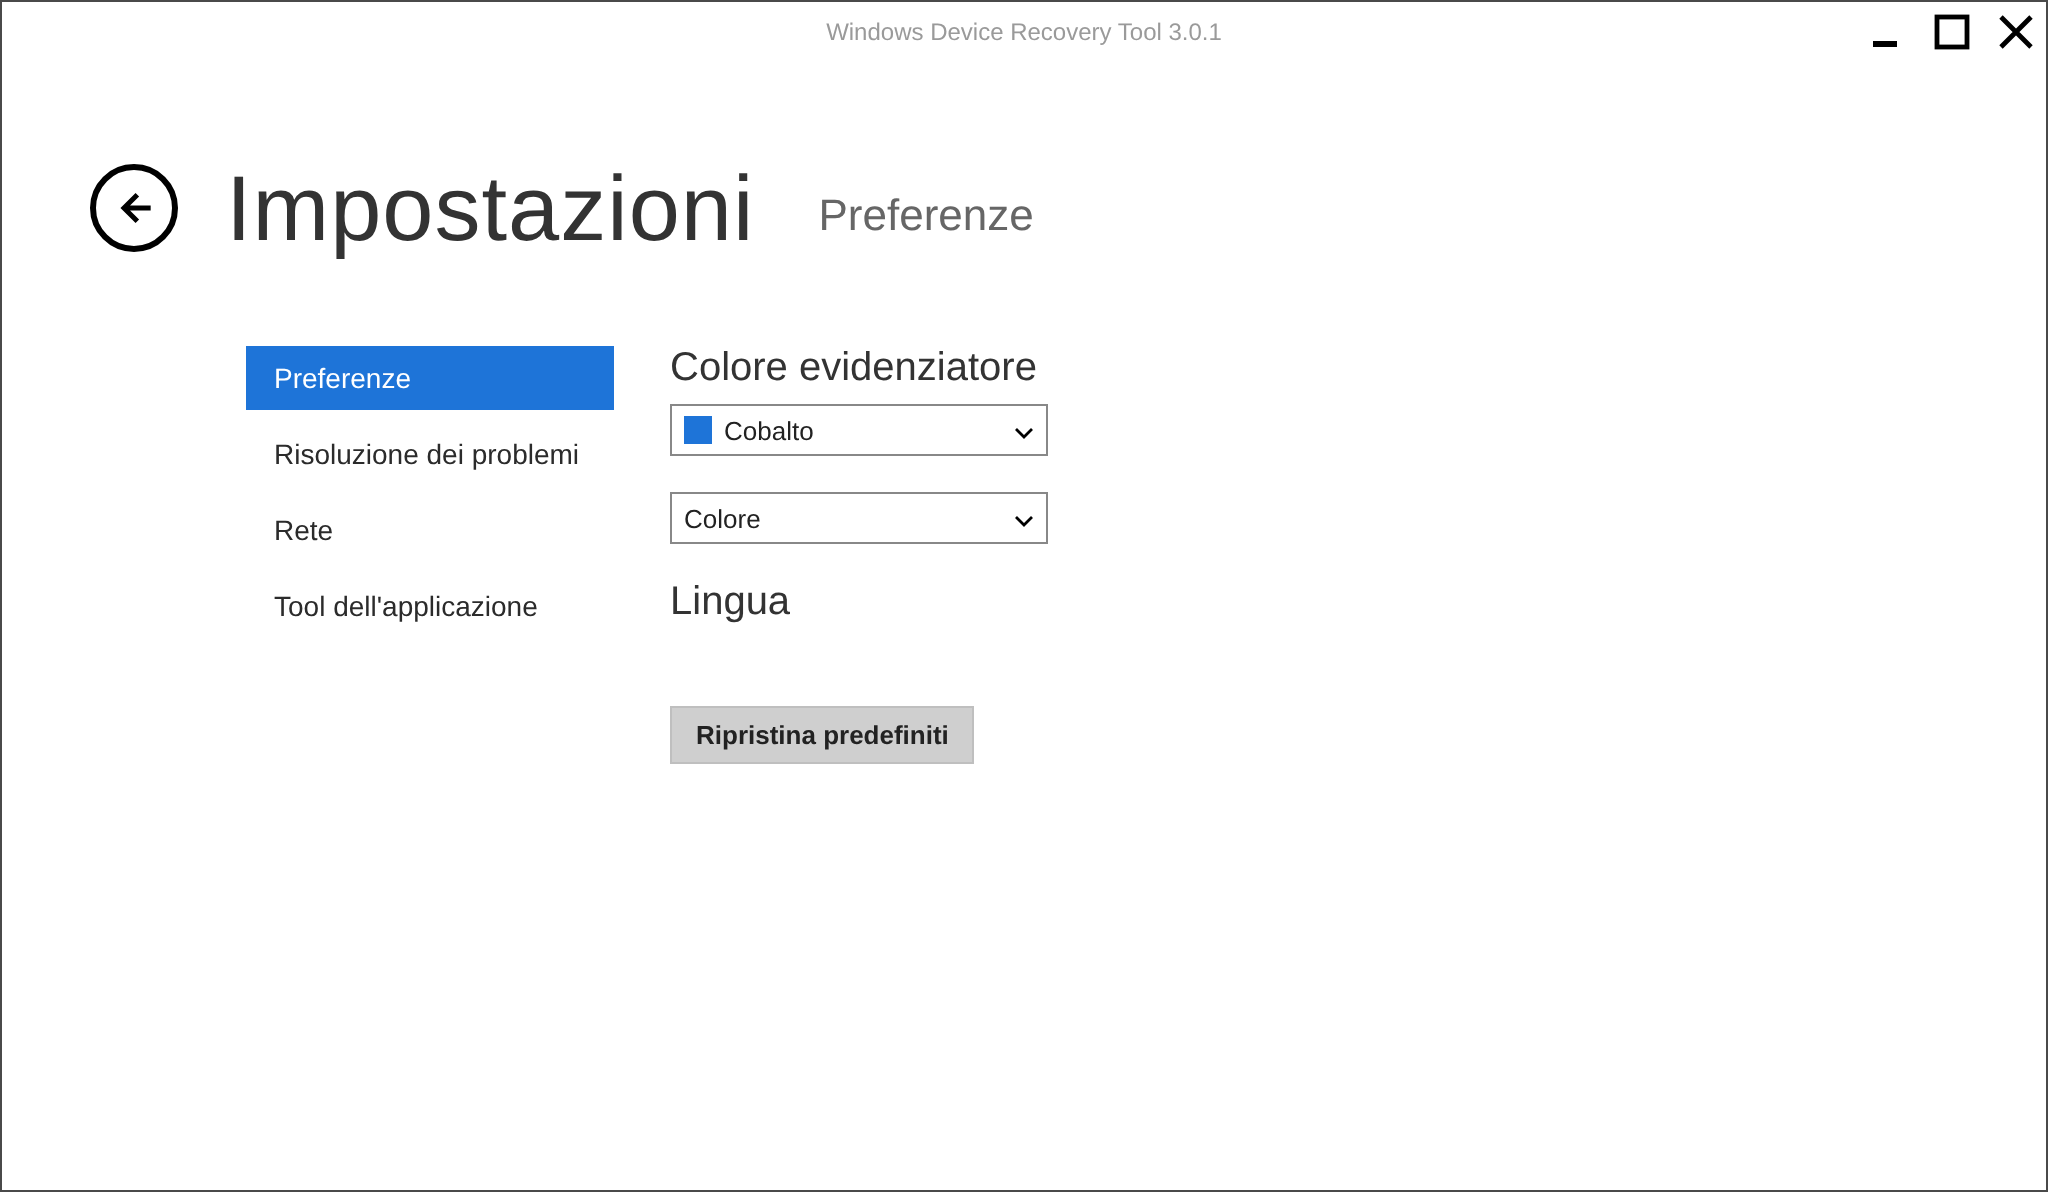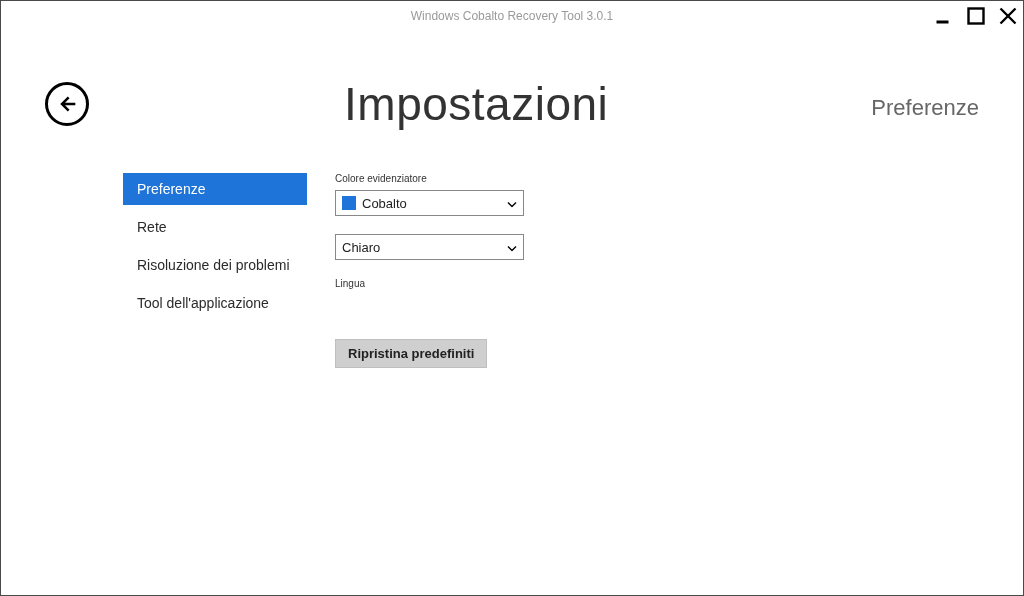--- a/index.html
+++ b/index.html
@@ -37,22 +37,22 @@
       align-items: center;
       justify-content: center;
       cursor: pointer;
     }
     .content-wrap {
       padding: 46px 44px 0 44px;
     }
     .header-row {
       display: flex;
       align-items: center;
+      gap: 24px;
       margin-bottom: 42px;
-      justify-content: space-between;
     }
     .back-btn {
       width: 44px;
       height: 44px;
       border: 3px solid #000;
       border-radius: 50%;
       display: flex;
       align-items: center;
       justify-content: center;
       cursor: pointer;
@@ -93,21 +93,21 @@
       background: #1e74d8;
       color: #fff;
     }
     .pane {
       flex: 1;
     }
     .field-group {
       margin-bottom: 18px;
     }
     .field-label {
-      font-size: 10px;
+      font-size: 20px;
       color: #333;
       margin-bottom: 6px;
       display: block;
     }
     .select-box {
       width: 189px;
       height: 26px;
       border: 1px solid #888;
       background: #fff;
       display: flex;
@@ -124,35 +124,35 @@
       background: #1e74d8;
       margin-right: 6px;
     }
     .select-box .caret {
       position: absolute;
       right: 6px;
       top: 50%;
       transform: translateY(-50%);
     }
     .reset-btn {
-      margin-top: 32px;
+      margin-top: 22px;
       padding: 6px 12px;
       background: #cfcfcf;
       border: 1px solid #bfbfbf;
       font-size: 13px;
       font-weight: 600;
       color: #222;
       cursor: pointer;
     }
   </style>
 </head>
 <body>
 
 <div class="titlebar">
-  <span>Windows Cobalto Recovery Tool 3.0.1</span>
+  <span>Windows Device Recovery Tool 3.0.1</span>
   <div class="window-controls">
     <div class="win-ctrl">
       <svg viewBox="0 0 12 12">
           <rect x="1" y="9" width="8" height="2" fill="#000"></rect>
         </svg>
     </div>
     <div class="win-ctrl">
       <svg viewBox="0 0 12 12">
           <rect x="1" y="1" width="10" height="10" fill="none" stroke="#000" stroke-width="1.6"></rect>
         </svg>
@@ -177,24 +177,24 @@
     <div class="page-subtitle">Preferenze</div>
   </div>
 
   <div class="main-cols">
 
     <div class="sidebar">
       <div class="sidebar-item active">
         <span>Preferenze</span>
       </div>
       <div class="sidebar-item">
+        <span>Risoluzione dei problemi</span>
+      </div>
+      <div class="sidebar-item">
         <span>Rete</span>
-      </div>
-      <div class="sidebar-item">
-        <span>Risoluzione dei problemi</span>
       </div>
       <div class="sidebar-item">
         <span>Tool dell'applicazione</span>
       </div>
     </div>
 
     <div class="pane">
       <div class="field-group">
         <span class="field-label">Colore evidenziatore</span>
         <div class="select-box">
@@ -203,21 +203,21 @@
           <span class="caret">
             <svg width="10" height="6" viewBox="0 0 10 6">
                 <path d="M1 1 L5 5 L9 1" stroke="#000" stroke-width="1.4" fill="none"></path>
               </svg>
           </span>
         </div>
       </div>
 
       <div class="field-group">
         <div class="select-box">
-          <span>Chiaro</span>
+          <span>Colore</span>
           <span class="caret">
             <svg width="10" height="6" viewBox="0 0 10 6">
                 <path d="M1 1 L5 5 L9 1" stroke="#000" stroke-width="1.4" fill="none"></path>
               </svg>
           </span>
         </div>
       </div>
 
       <div class="field-group">
         <span class="field-label">Lingua</span>

